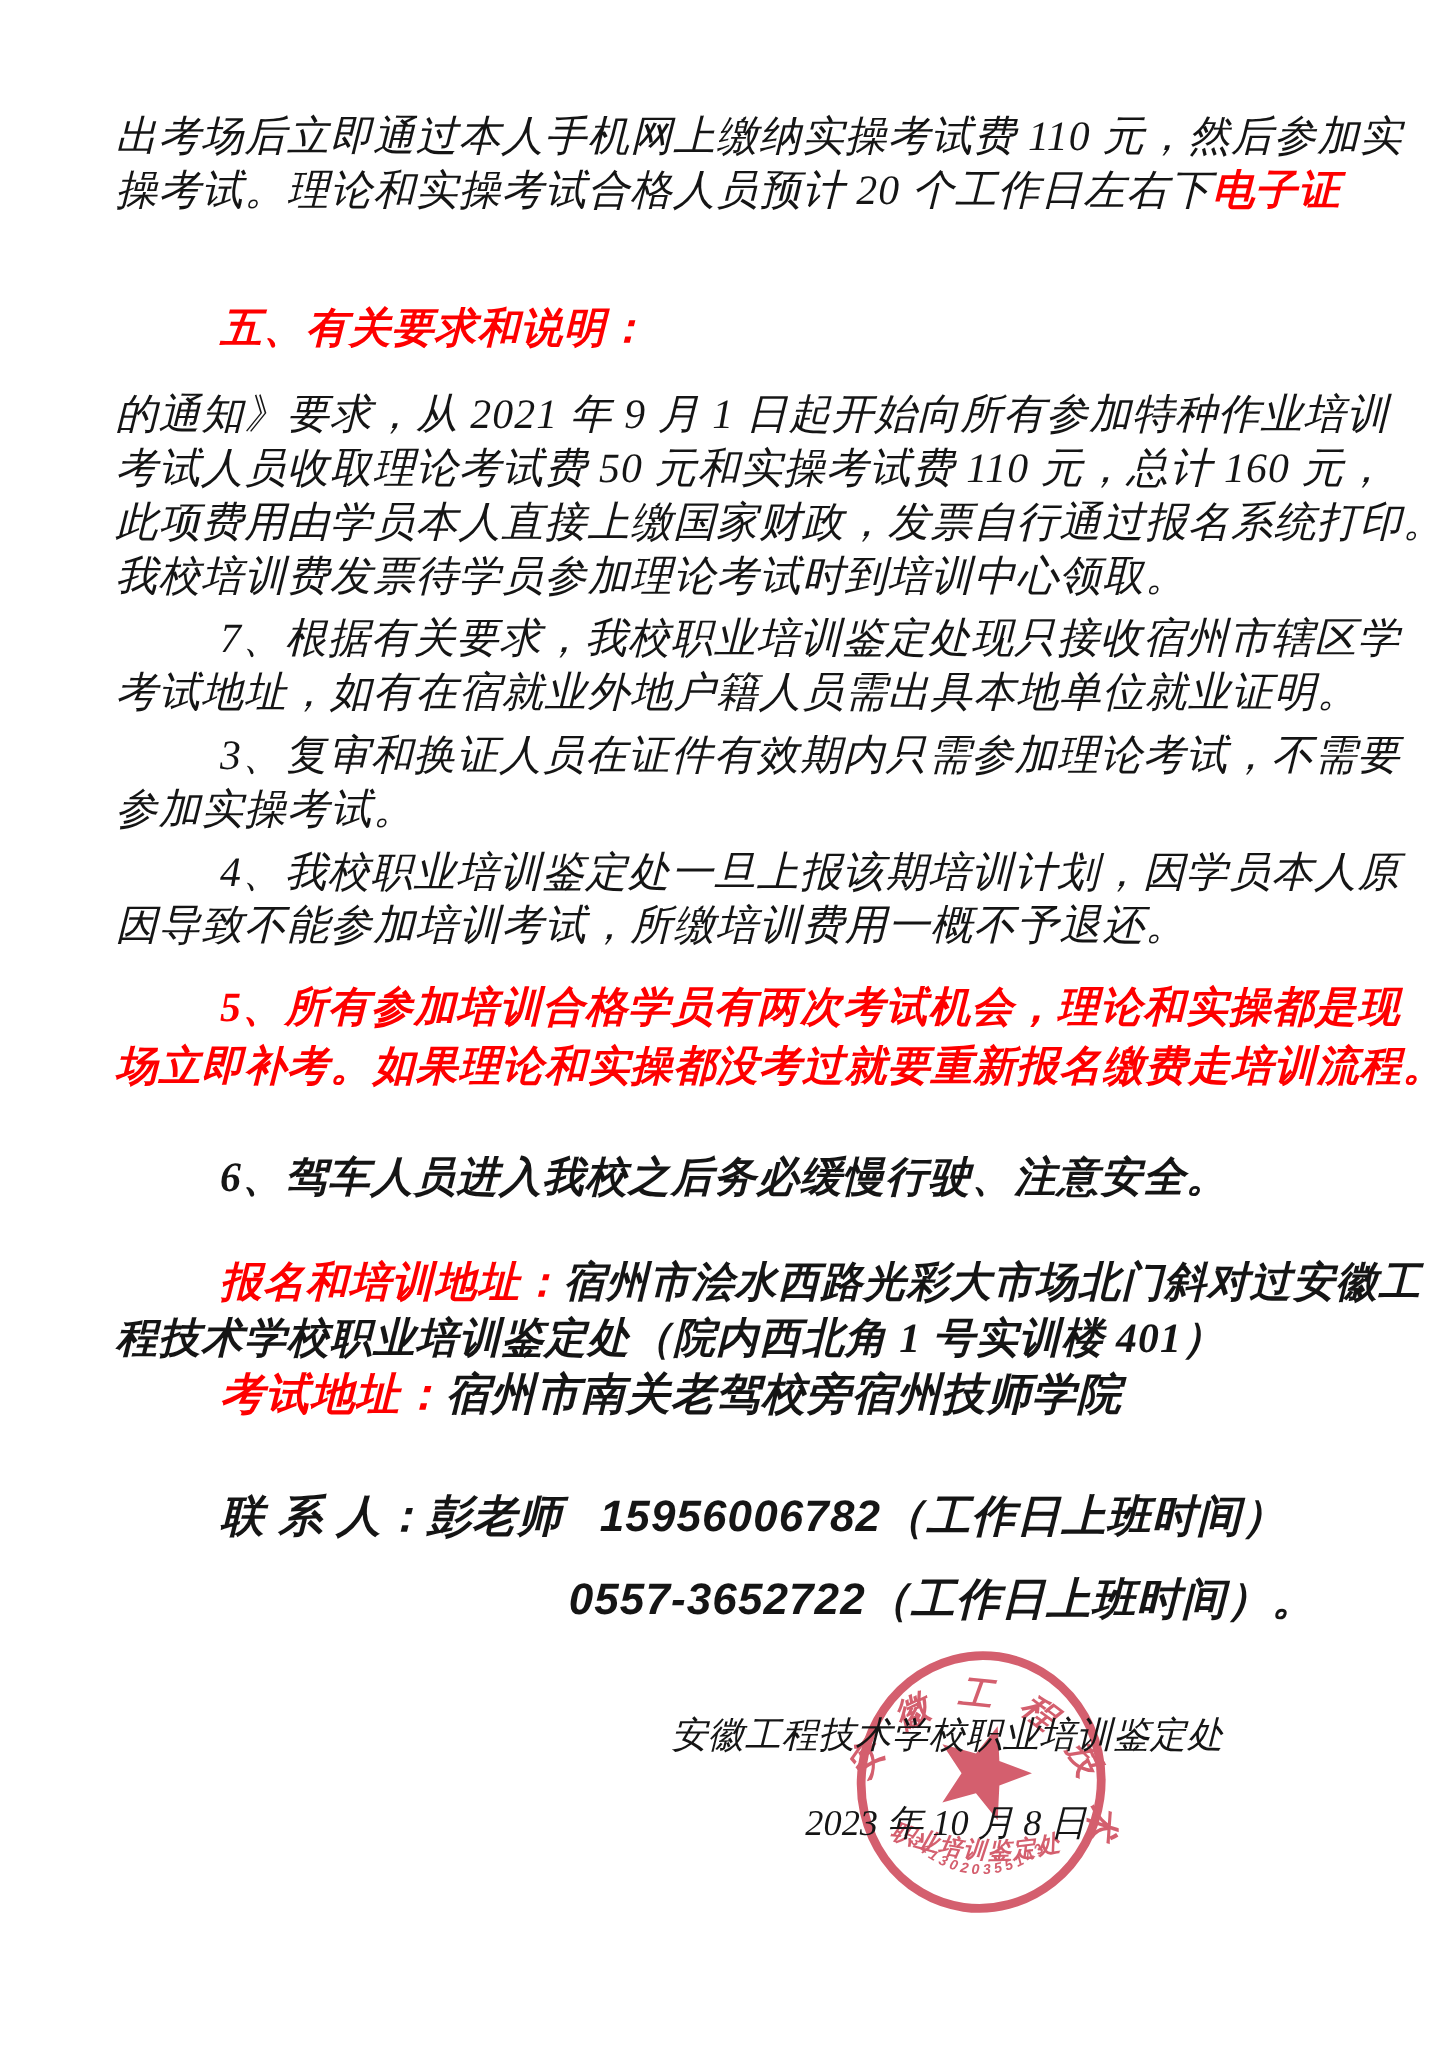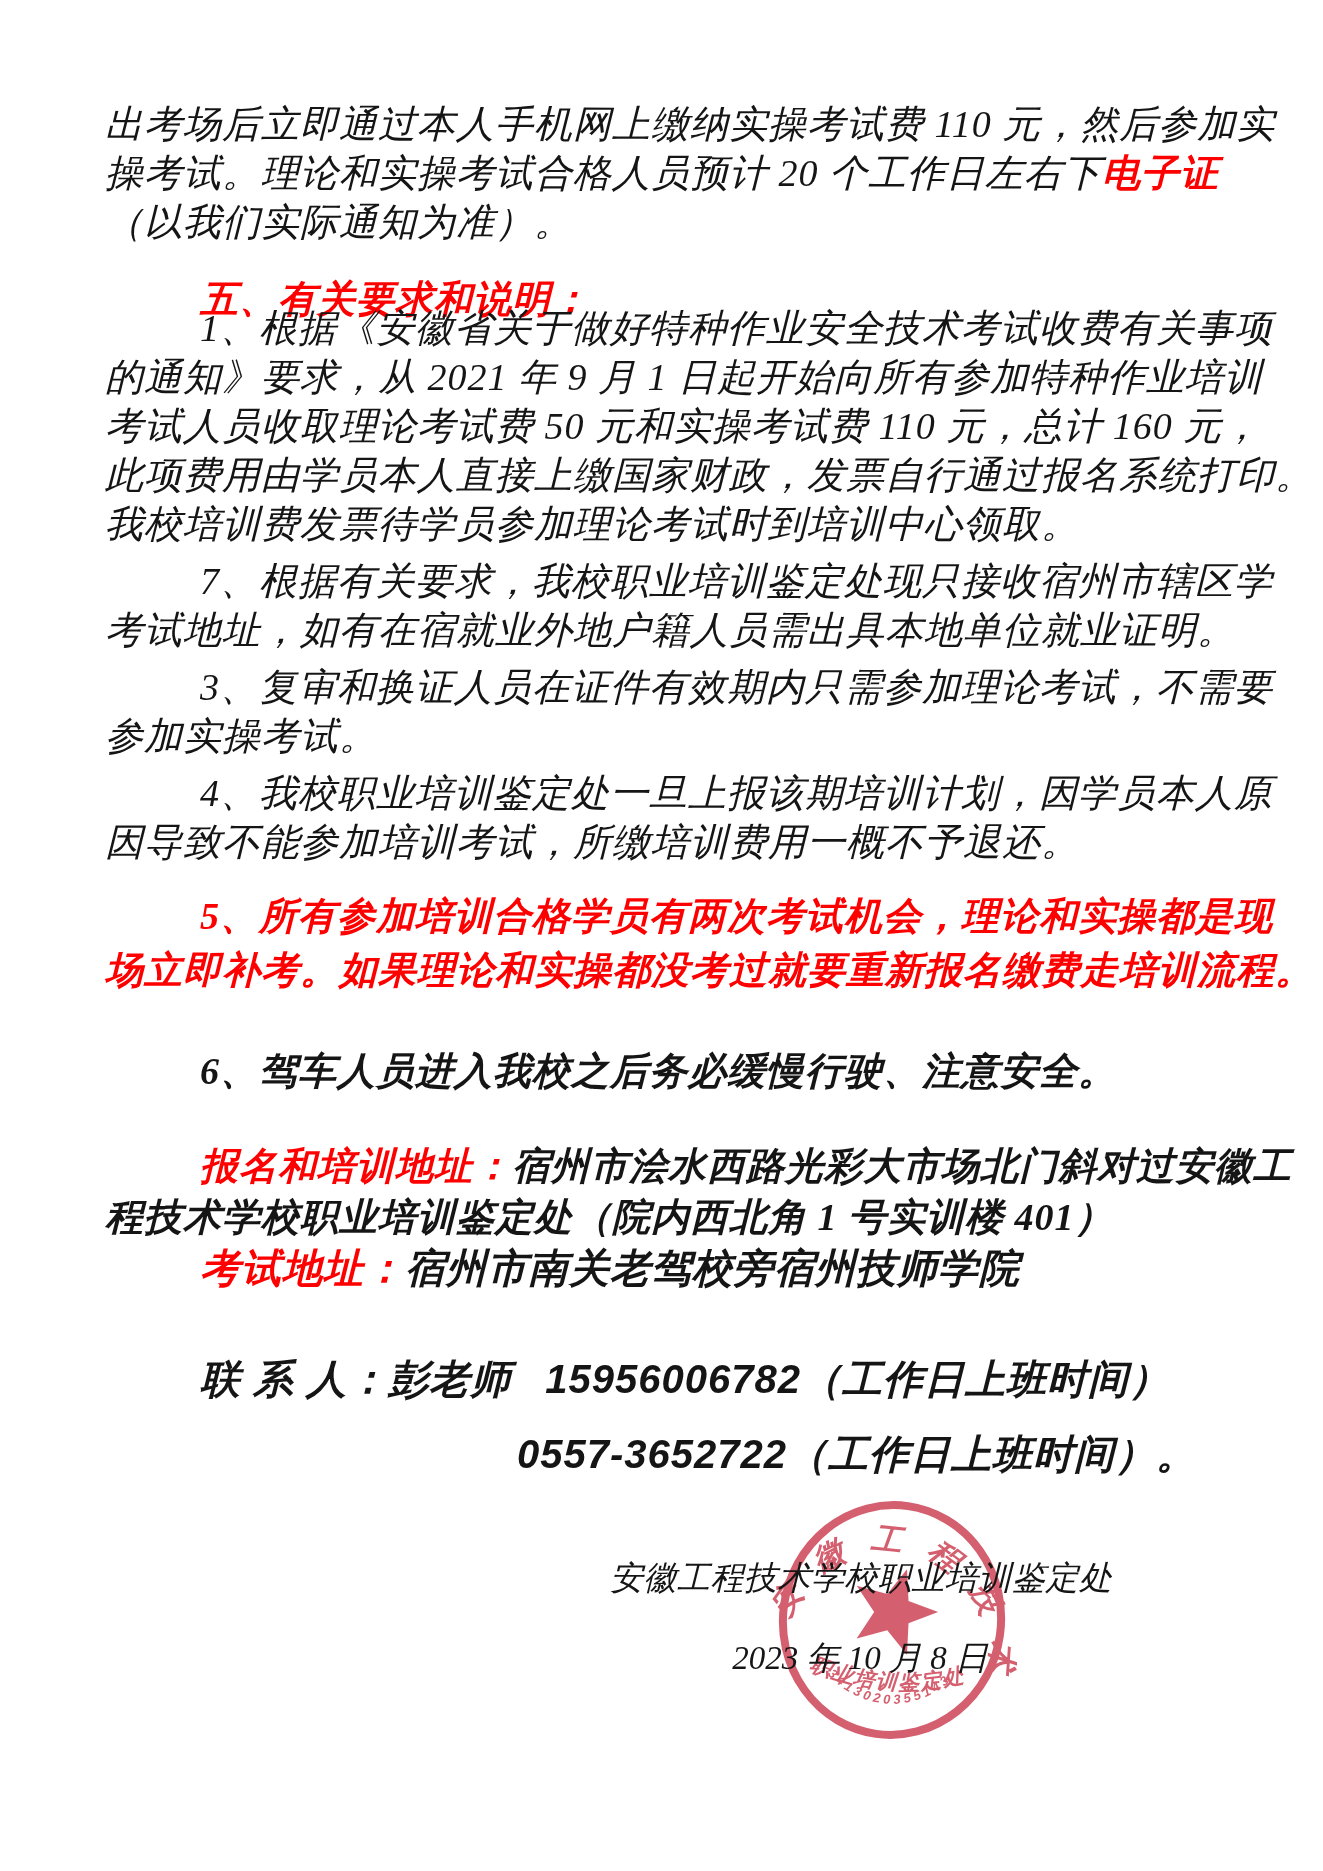--- a/index.html
+++ b/index.html
@@ -61,25 +61,23 @@
   .stamp .stroke-red{stroke:var(--stamp-red);}
   .stamp .fill-red{fill:var(--stamp-red);}
 </style>
 </head>
 <body>
 
 <div class="page">
 
   <div class="ln" style="top:100px">出考场后立即通过本人手机网上缴纳实操考试费 110 元，然后参加实</div>
   <div class="ln" style="top:149px"><span>操考试。理论和实操考试合格人员预计 20 个工作日左右下</span><span class="red b">电子证</span></div>
-  <div class="ln" style="top:198px">（以我们实际通知为准）。</div>
 
   <div class="ln ind red b" style="top:255px">五、有关要求和说明：</div>
 
-  <div class="ln ind" style="top:304px">1、根据《安徽省关于做好特种作业安全技术考试收费有关事项</div>
   <div class="ln" style="top:353px">的通知》要求，从 2021 年 9 月 1 日起开始向所有参加特种作业培训</div>
   <div class="ln" style="top:402px">考试人员收取理论考试费 50 元和实操考试费 110 元，总计 160 元，</div>
   <div class="ln" style="top:500px">我校培训费发票待学员参加理论考试时到培训中心领取。</div>
   <div class="ln" style="top:451px">此项费用由学员本人直接上缴国家财政，发票自行通过报名系统打印。</div>
 
   <div class="ln ind" style="top:557px">7、根据有关要求，我校职业培训鉴定处现只接收宿州市辖区学</div>
   <div class="ln" style="top:606px">考试地址，如有在宿就业外地户籍人员需出具本地单位就业证明。</div>
 
   <div class="ln ind" style="top:663px">3、复审和换证人员在证件有效期内只需参加理论考试，不需要</div>
   <div class="ln" style="top:712px">参加实操考试。</div>

